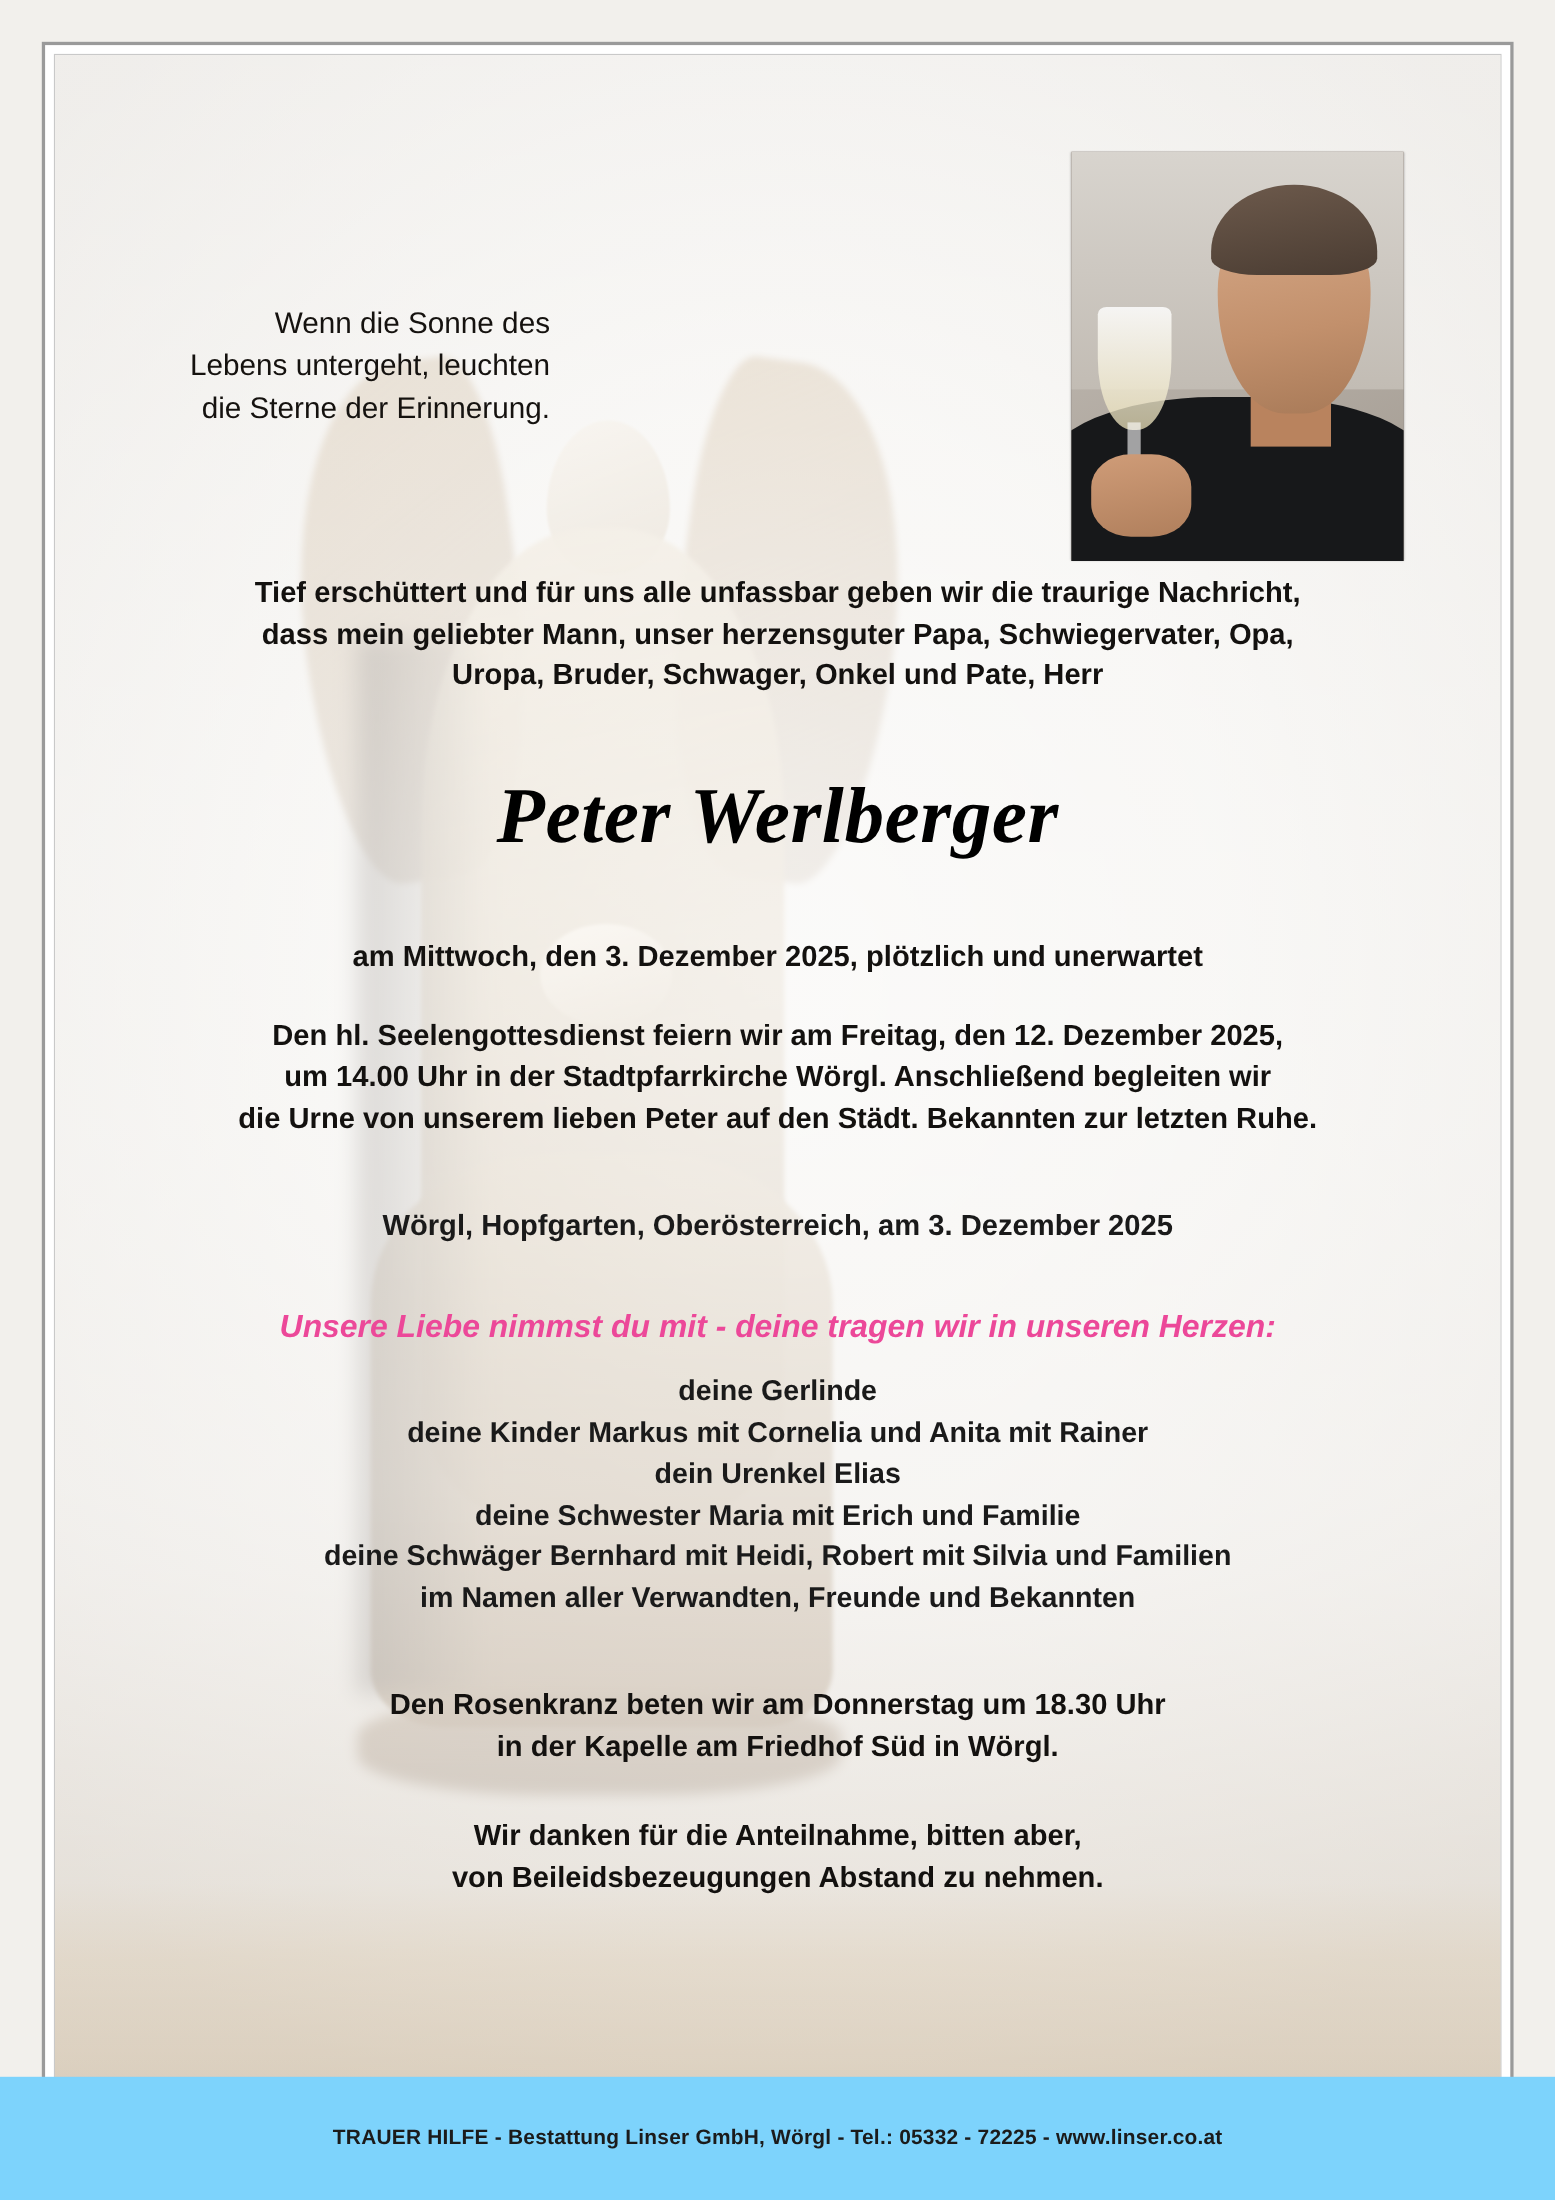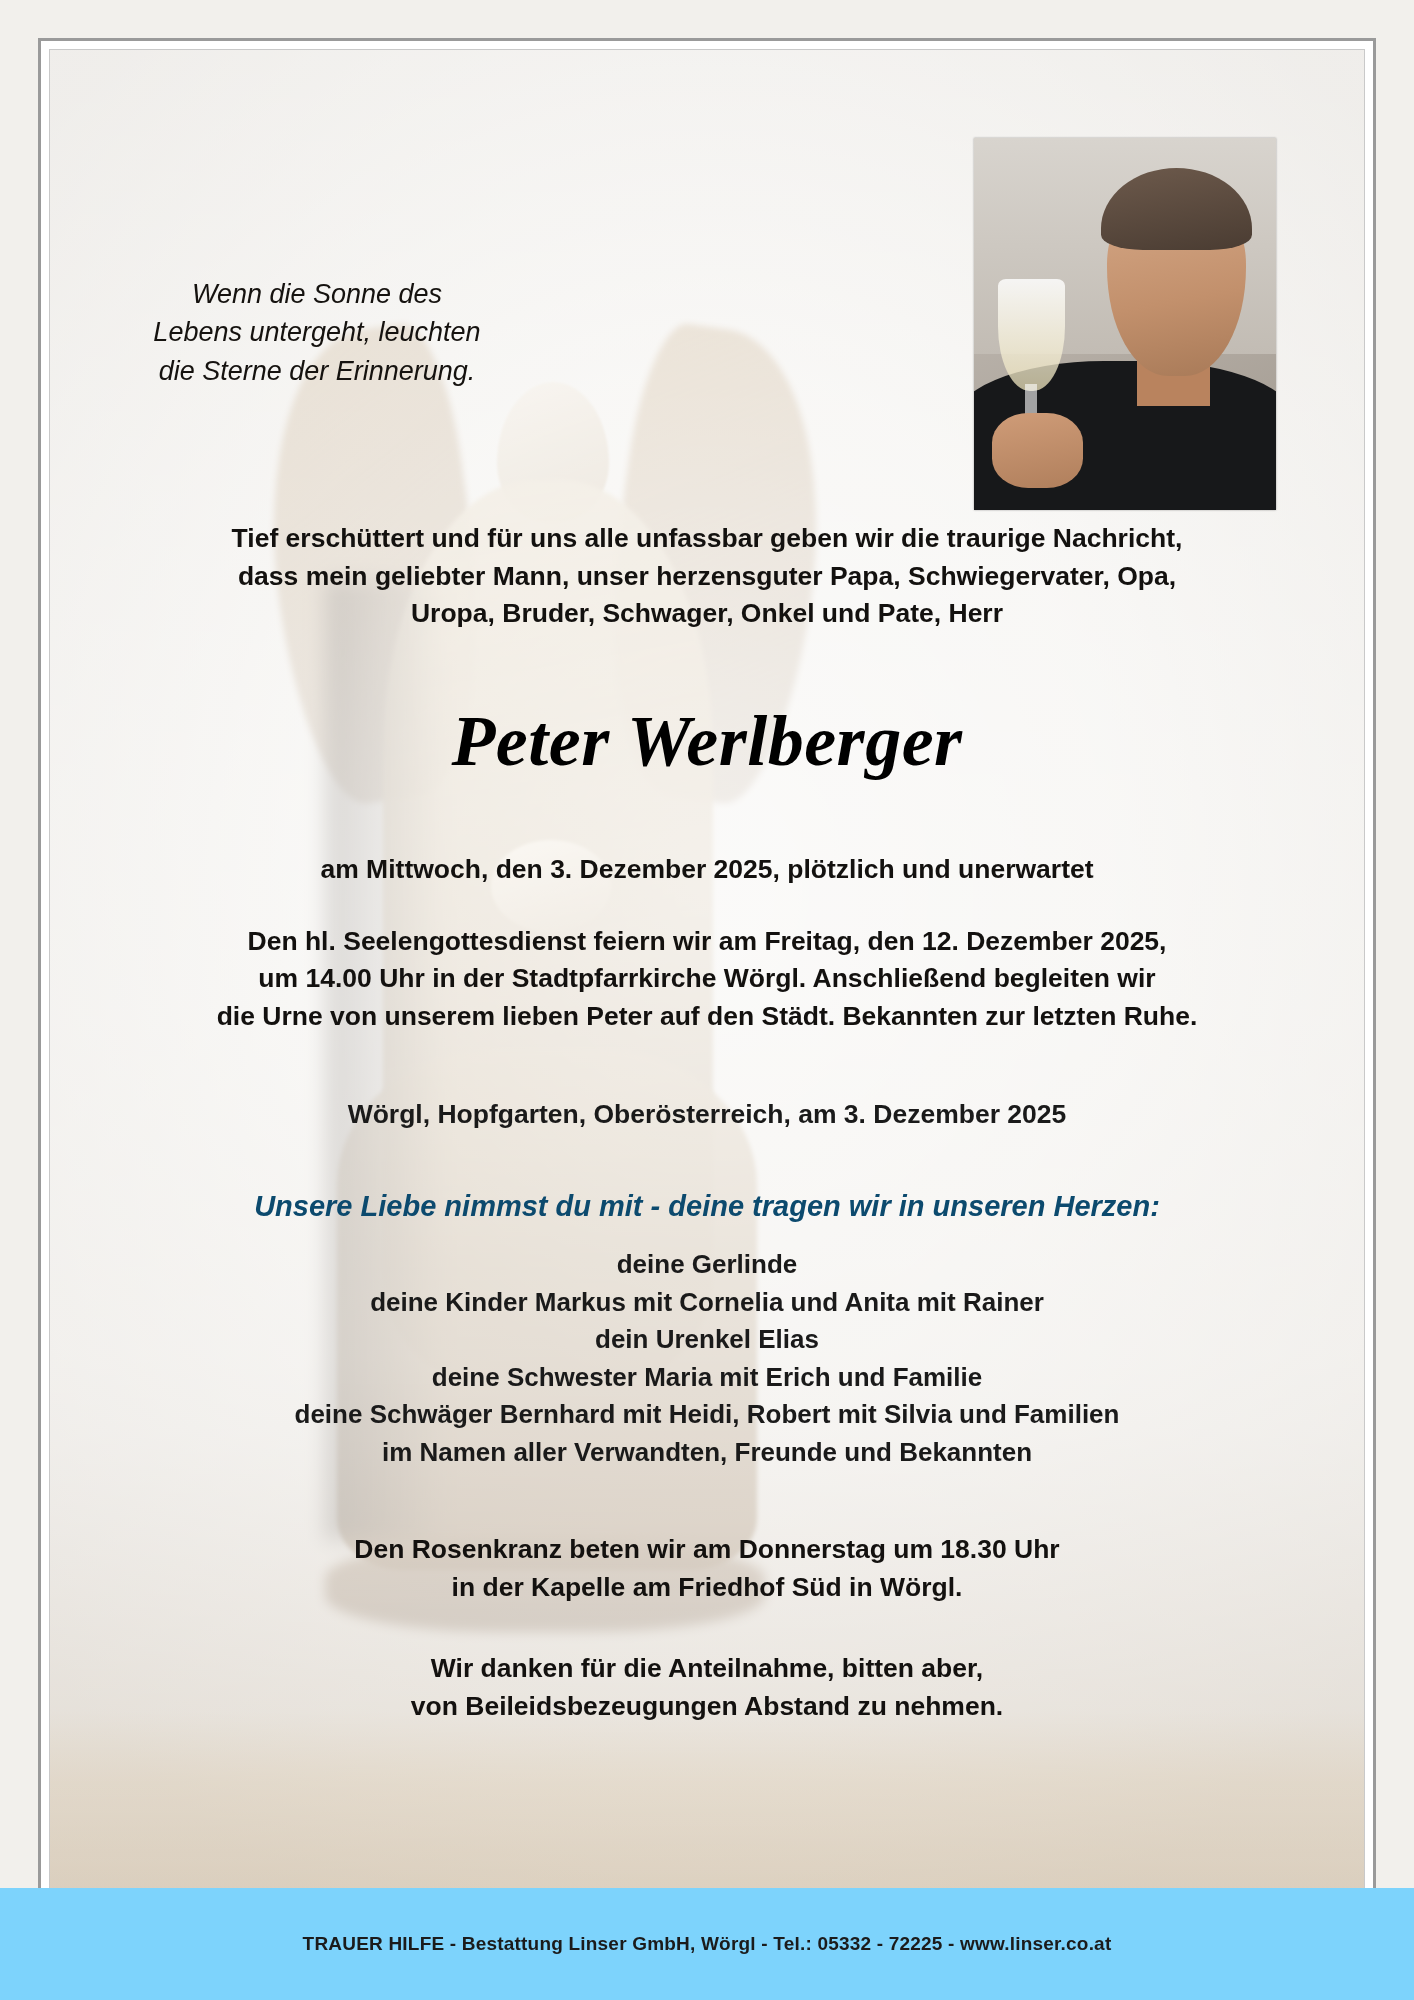--- a/index.html
+++ b/index.html
@@ -164,25 +164,24 @@
 
   
   .content {
     position: absolute;
     inset: 0;
     z-index: 5;
   }
 
   .quote {
     position: absolute;
-    left: 97px;
+    left: 110px;
     top: 225px;
     width: 340px;
-    text-align: center;
-    font-style: italic;
+    text-align: right;
     font-size: 27px;
     line-height: 1.42;
     color: #15120f;
   }
 
   .portrait {
     position: absolute;
     right: 88px;
     top: 88px;
     width: 302px;
@@ -297,21 +296,21 @@
 
   .place-date {
     font-size: 26.5px;
     line-height: 1.45;
   }
 
   .family-head {
     font-style: italic;
     font-size: 29px;
     line-height: 1.4;
-    color: #0c4a6e;
+    color: #ec4899;
   }
   .family-list {
     font-size: 26px;
     line-height: 1.44;
     margin-top: 20px;
   }
 
   .footer-bar {
     position: absolute;
     left: 0;

